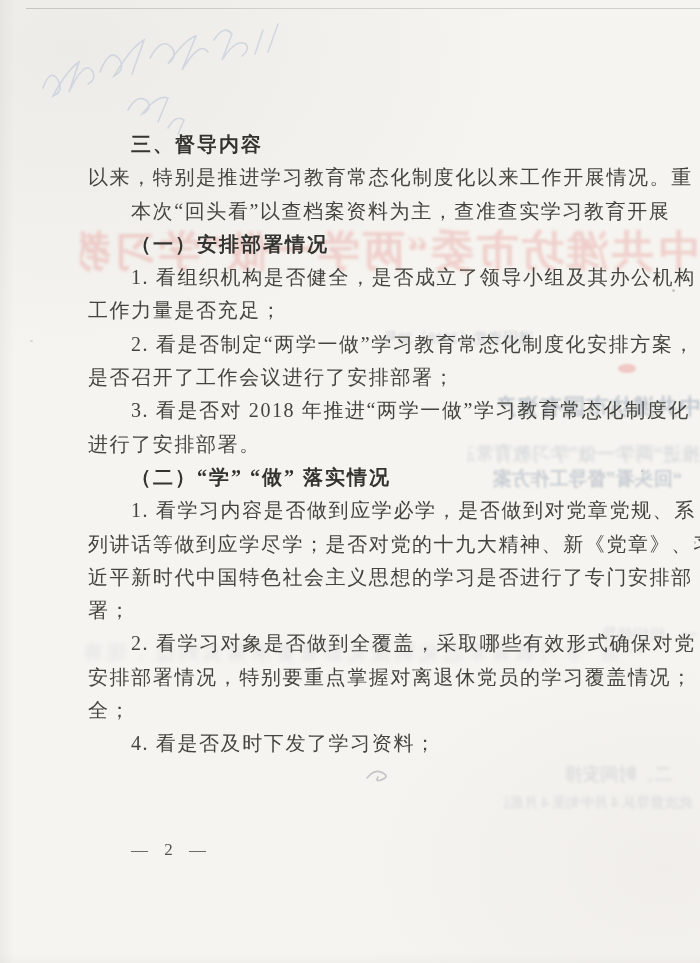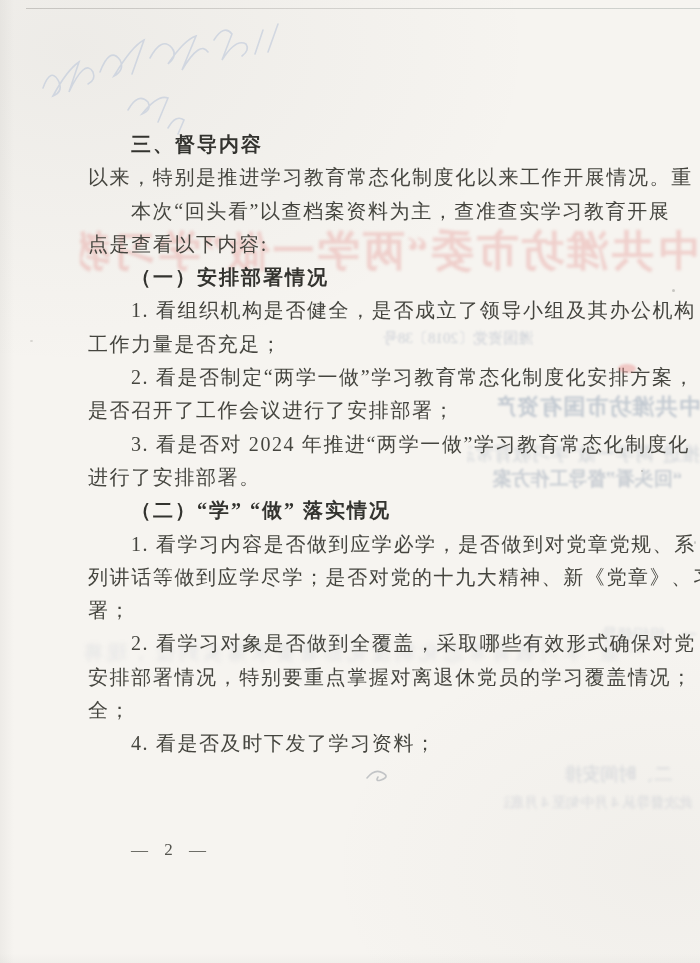--- a/index.html
+++ b/index.html
@@ -95,31 +95,31 @@
     <div class="bleed bleed-mid">一做”学习教育常态化制度化部署要求落实到位，现将有关事项</div>
     <div class="bleed bleed-right">一、组织领导</div>
     <div class="bleed bleed-b1">二、时间安排</div>
     <div class="bleed bleed-b2">此次督导从 4 月中旬至 4 月底进行</div>
   </div>
 
 <div class="doc">
     <div class="line bold indent">三、督导内容</div>
     <div class="line">以来，特别是推进学习教育常态化制度化以来工作开展情况。重</div>
     <div class="line indent">本次“回头看”以查档案资料为主，查准查实学习教育开展</div>
-    <div class="line">点是查看以下内容:</div>
     <div class="line bold indent">（一）安排部署情况</div>
     <div class="line indent">1. 看组织机构是否健全，是否成立了领导小组及其办公机构，</div>
     <div class="line">工作力量是否充足；</div>
     <div class="line indent">2. 看是否制定“两学一做”学习教育常态化制度化安排方案，</div>
     <div class="line">是否召开了工作会议进行了安排部署；</div>
-    <div class="line indent">3. 看是否对 2024 年推进“两学一做”学习教育常态化制度化</div>
+    <div class="line indent">3. 看是否对 2018 年推进“两学一做”学习教育常态化制度化</div>
     <div class="line">进行了安排部署。</div>
     <div class="line bold indent">（二）“学” “做” 落实情况</div>
     <div class="line indent">1. 看学习内容是否做到应学必学，是否做到对党章党规、系</div>
     <div class="line">列讲话等做到应学尽学；是否对党的十九大精神、新《党章》、习</div>
+    <div class="line">近平新时代中国特色社会主义思想的学习是否进行了专门安排部</div>
     <div class="line">署；</div>
     <div class="line indent">2. 看学习对象是否做到全覆盖，采取哪些有效形式确保对党</div>
     <div class="line">安排部署情况，特别要重点掌握对离退休党员的学习覆盖情况；</div>
     <div class="line">全；</div>
     <div class="line indent">4. 看是否及时下发了学习资料；</div>
   </div>
 
 <div class="pagenum">— 2 —</div>
 
 <div class="smudge-red"></div>

